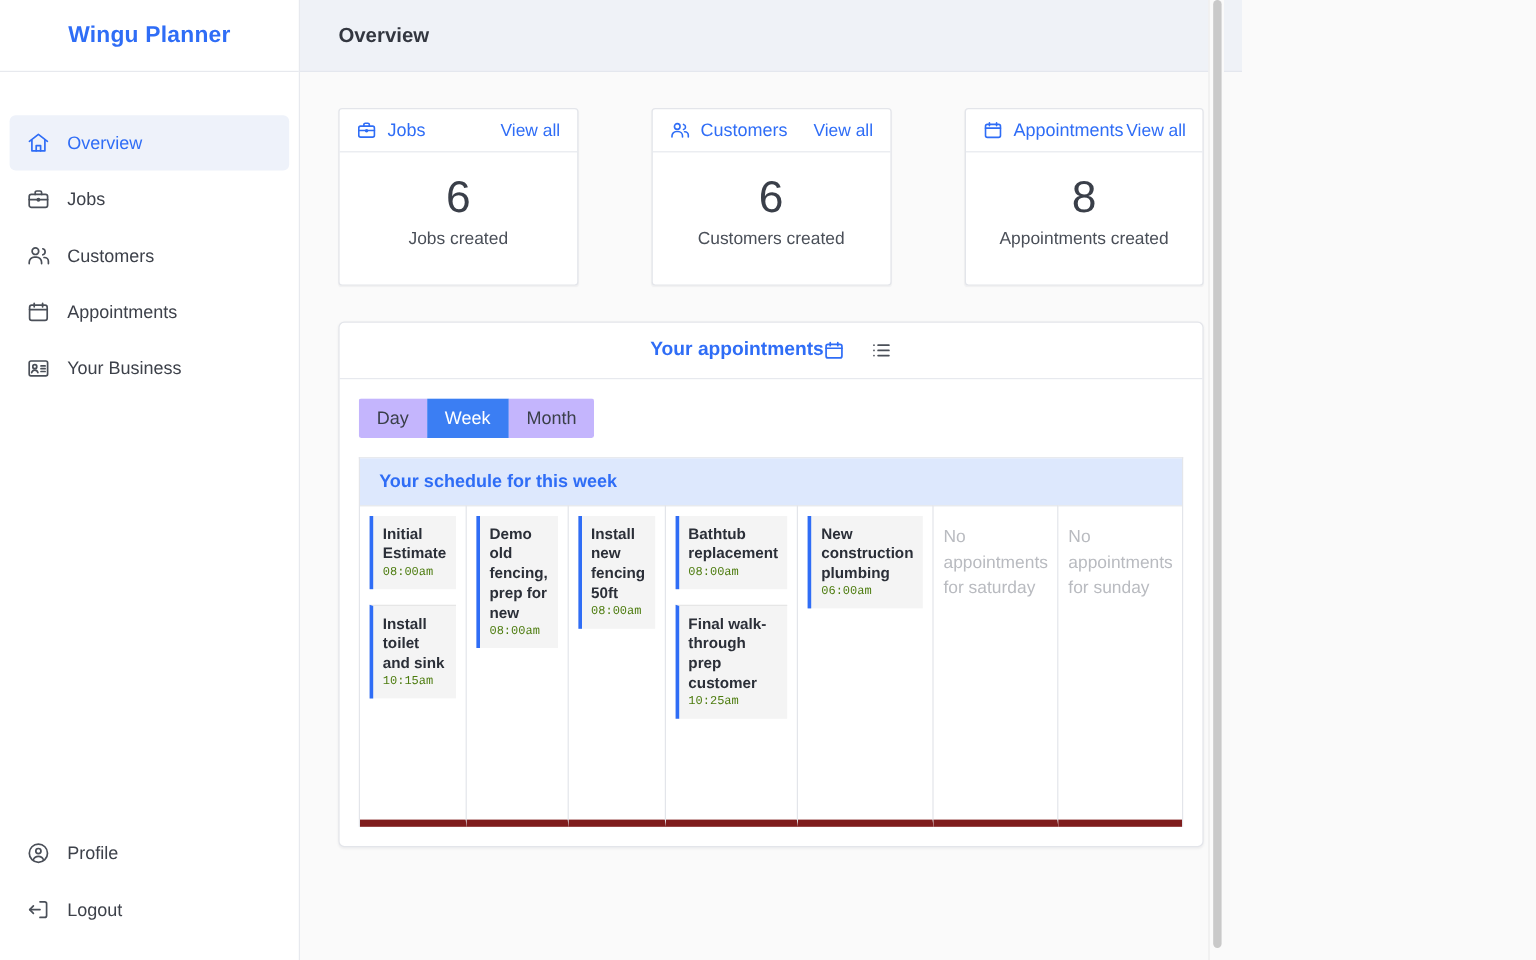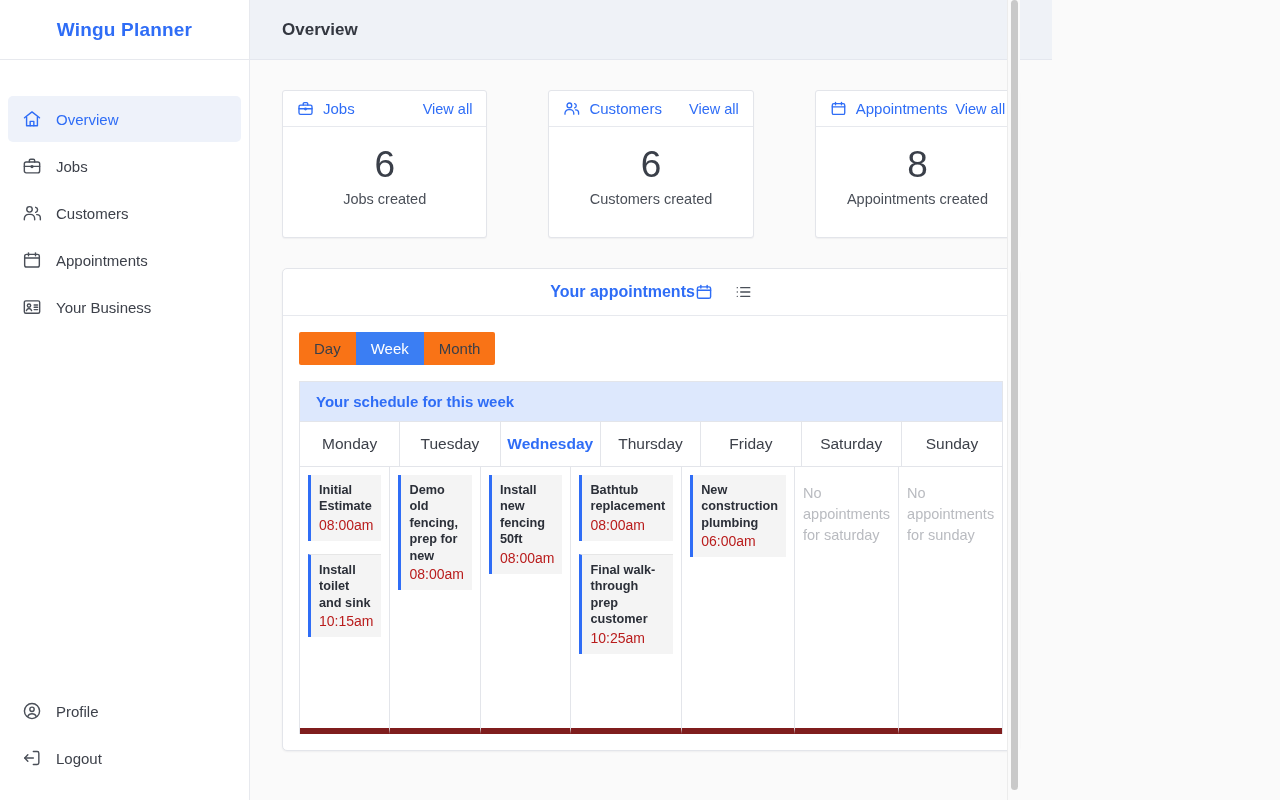--- a/index.html
+++ b/index.html
@@ -84,21 +84,21 @@
     padding: 0 16px; border-bottom: 1px solid #e7e9ee;
   }
   .panel-title { color: #2f6df6; font-size: 16px; font-weight: bold; }
   .panel-actions { display: flex; align-items: center; gap: 21px; }
   .panel-actions .ico { width: 18px; height: 18px; display: block; cursor: pointer; }
 
   .panel-body { padding: 16px 16px 16px 16px; }
 
   .seg { display: inline-flex; border-radius: 2px; overflow: hidden; }
   .seg-btn {
-    background: #f97316; color: #3a3f49;
+    background: #c4b5fd; color: #3a3f49;
     font-size: 15px; padding: 8px 15px;
     cursor: pointer; border: none; font-family: inherit;
   }
   .seg-btn.active { background: #3b7ef3; color: #fff; }
 
   .cal { margin-top: 16px; border: 1px solid #e3e5ea; border-bottom: none; }
   .cal-banner {
     background: #dde8fd; padding: 11px 16px;
     color: #2f6df6; font-size: 15px; font-weight: bold;
   }
@@ -120,21 +120,21 @@
   .cal-cell:last-child { border-right: none; }
 
   .appt {
     background: #f4f4f4;
     border-left: 3px solid #2f6df6;
     padding: 7px 8px 8px 8px;
     cursor: pointer;
   }
   .appt + .appt { margin-top: 13px; border-top: 1px solid #e6e6e6; }
   .appt-title { font-size: 12.7px; font-weight: bold; color: #2b2f38; line-height: 1.3; }
-  .appt-time { font-size: 14px; color: #b91c1c; margin-top: 2px; }
+  .appt-time { font-size: 10px; color: #4d7c0f; margin-top: 2px; font-family: Liberation Mono, monospace; }
   .empty-day {
     text-align: left; color: #b9bbc0; font-size: 14.5px;
     line-height: 1.45; padding-top: 8px;
   }
 
   
   .scrollbar {
     position: absolute; top: 0; right: 0; width: 13px; height: 800px;
     background: #fafafa; border-left: 1px solid #ececec;
   }
@@ -323,29 +323,20 @@
 
           <div class="seg">
             <button class="seg-btn">Day</button>
             <button class="seg-btn active">Week</button>
             <button class="seg-btn">Month</button>
           </div>
 
           <div class="cal">
             <div class="cal-banner">Your schedule for this week</div>
 
-            <div class="cal-grid">
-              <div class="cal-hcell">Monday</div>
-              <div class="cal-hcell">Tuesday</div>
-              <div class="cal-hcell today">Wednesday</div>
-              <div class="cal-hcell">Thursday</div>
-              <div class="cal-hcell">Friday</div>
-              <div class="cal-hcell">Saturday</div>
-              <div class="cal-hcell">Sunday</div>
-            </div>
 
             <div class="cal-grid">
 
               <div class="cal-cell">
                 <div class="appt">
                   <div class="appt-title">Initial Estimate</div>
                   <div class="appt-time">08:00am</div>
                 </div>
                 <div class="appt">
                   <div class="appt-title">Install toilet and sink</div>

